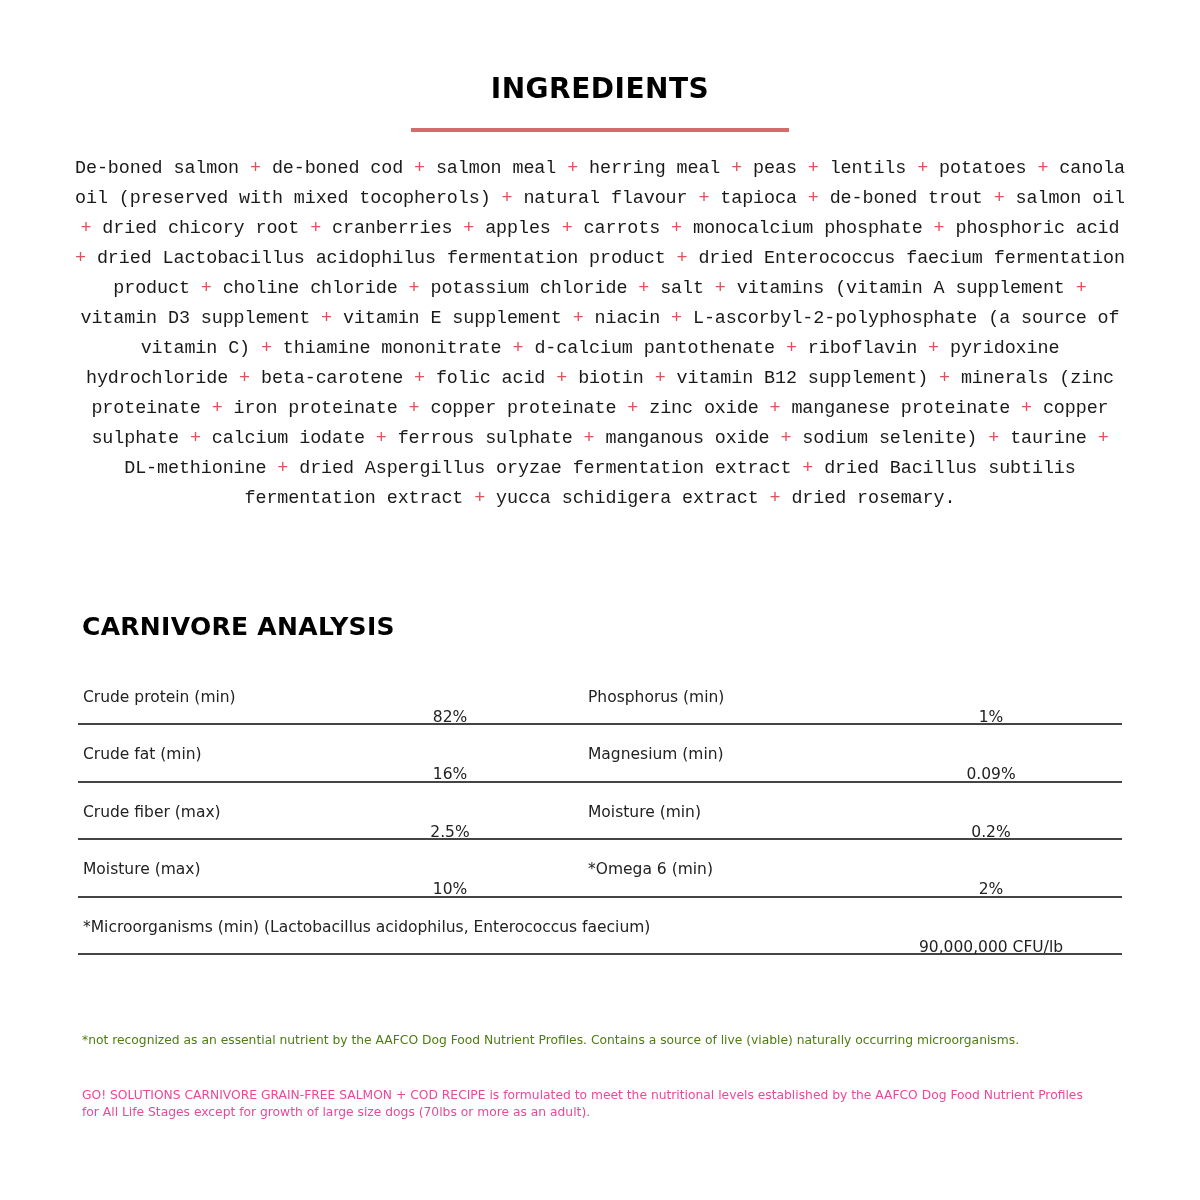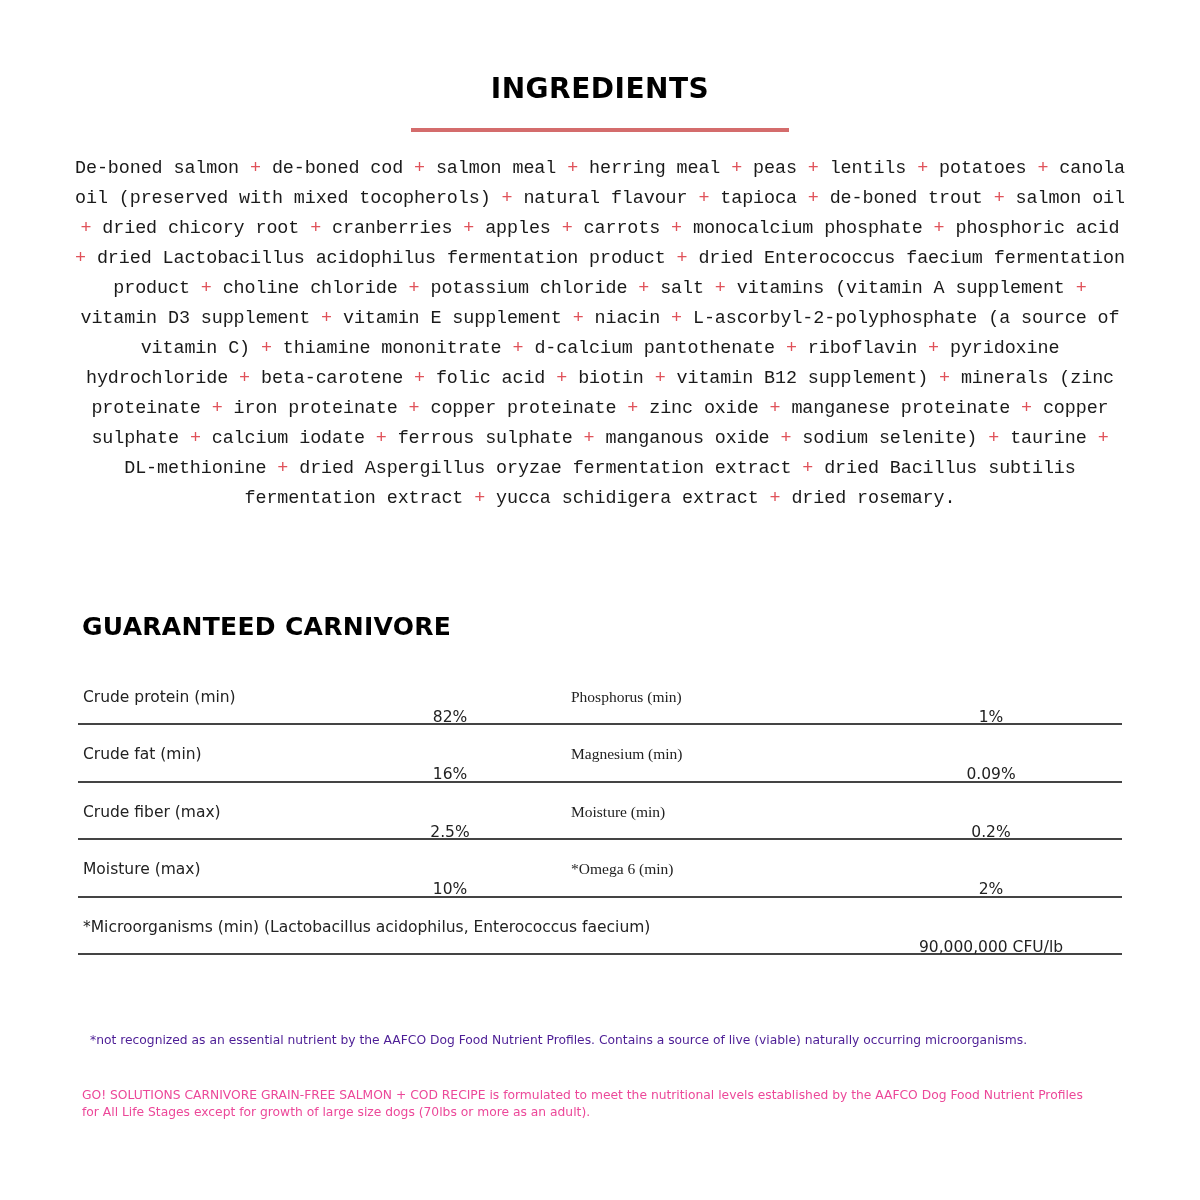--- a/index.html
+++ b/index.html
@@ -55,50 +55,50 @@
       height: 57.4px;
       border-bottom: 2px solid #444;
       font-family: "DejaVu Sans", sans-serif;
       font-size: 15.5px;
       color: #222;
     }
     .ga-row span { position: absolute; top: 20px; white-space: nowrap; }
     .c-l-label { left: 5px; }
     .c-l-val { left: 372px; width: 0; }
     .c-l-val .v { position: absolute; transform: translateX(-50%); white-space: nowrap; }
-    .c-r-label { left: 493px; font-family: Liberation Serif, serif; }
+    .c-r-label { left: 510px; }
     .c-r-val { left: 913px; width: 0; }
     .c-r-val .v { position: absolute; transform: translateX(-50%); white-space: nowrap; }
     .ga-row .c-l-val, .ga-row .c-r-val { top: 20px; }
     .footnote {
       position: absolute;
-      top: 1032px; left: 90px; width: 1040px;
+      top: 1032px; left: 82px; width: 1040px;
       font-family: "DejaVu Sans", sans-serif;
       font-size: 12.3px;
-      color: #4c1d95;
+      color: #4d7c0f;
       line-height: 16px;
     }
     .statement {
       position: absolute;
       top: 1087px; left: 82px; width: 1010px;
       font-family: "DejaVu Sans", sans-serif;
       font-size: 12.3px;
       color: #ec4899;
       line-height: 16.5px;
     }
   </style>
 </head>
 <body>
 
 <h1 class="ing-title">INGREDIENTS</h1>
 <div class="ing-underline"></div>
 
 <p class="ing-text" id="ing-list"><span>De-boned salmon</span> <span class="plus" style="color: rgb(224, 82, 90);">+</span> <span>de-boned cod</span> <span class="plus" style="color: rgb(224, 82, 90);">+</span> <span>salmon meal</span> <span class="plus" style="color: rgb(224, 82, 90);">+</span> <span>herring meal</span> <span class="plus" style="color: rgb(224, 82, 90);">+</span> <span>peas</span> <span class="plus" style="color: rgb(224, 82, 90);">+</span> <span>lentils</span> <span class="plus" style="color: rgb(224, 82, 90);">+</span> <span>potatoes</span> <span class="plus" style="color: rgb(224, 82, 90);">+</span> <span>canola oil (preserved with mixed tocopherols)</span> <span class="plus" style="color: rgb(224, 82, 90);">+</span> <span>natural flavour</span> <span class="plus" style="color: rgb(224, 82, 90);">+</span> <span>tapioca</span> <span class="plus" style="color: rgb(224, 82, 90);">+</span> <span>de-boned trout</span> <span class="plus" style="color: rgb(224, 82, 90);">+</span> <span>salmon oil</span> <span class="plus" style="color: rgb(224, 82, 90);">+</span> <span>dried chicory root</span> <span class="plus" style="color: rgb(224, 82, 90);">+</span> <span>cranberries</span> <span class="plus" style="color: rgb(224, 82, 90);">+</span> <span>apples</span> <span class="plus" style="color: rgb(224, 82, 90);">+</span> <span>carrots</span> <span class="plus" style="color: rgb(224, 82, 90);">+</span> <span>monocalcium phosphate</span> <span class="plus" style="color: rgb(224, 82, 90);">+</span> <span>phosphoric acid</span> <span class="plus" style="color: rgb(224, 82, 90);">+</span> <span>dried Lactobacillus acidophilus fermentation product</span> <span class="plus" style="color: rgb(224, 82, 90);">+</span> <span>dried Enterococcus faecium fermentation product</span> <span class="plus" style="color: rgb(224, 82, 90);">+</span> <span>choline chloride</span> <span class="plus" style="color: rgb(224, 82, 90);">+</span> <span>potassium chloride</span> <span class="plus" style="color: rgb(224, 82, 90);">+</span> <span>salt</span> <span class="plus" style="color: rgb(224, 82, 90);">+</span> <span>vitamins (vitamin A supplement</span> <span class="plus" style="color: rgb(224, 82, 90);">+</span> <span>vitamin D3 supplement</span> <span class="plus" style="color: rgb(224, 82, 90);">+</span> <span>vitamin E supplement</span> <span class="plus" style="color: rgb(224, 82, 90);">+</span> <span>niacin</span> <span class="plus" style="color: rgb(224, 82, 90);">+</span> <span>L-ascorbyl-2-polyphosphate (a source of vitamin C)</span> <span class="plus" style="color: rgb(224, 82, 90);">+</span> <span>thiamine mononitrate</span> <span class="plus" style="color: rgb(224, 82, 90);">+</span> <span>d-calcium pantothenate</span> <span class="plus" style="color: rgb(224, 82, 90);">+</span> <span>riboflavin</span> <span class="plus" style="color: rgb(224, 82, 90);">+</span> <span>pyridoxine hydrochloride</span> <span class="plus" style="color: rgb(224, 82, 90);">+</span> <span>beta-carotene</span> <span class="plus" style="color: rgb(224, 82, 90);">+</span> <span>folic acid</span> <span class="plus" style="color: rgb(224, 82, 90);">+</span> <span>biotin</span> <span class="plus" style="color: rgb(224, 82, 90);">+</span> <span>vitamin B12 supplement)</span> <span class="plus" style="color: rgb(224, 82, 90);">+</span> <span>minerals (zinc proteinate</span> <span class="plus" style="color: rgb(224, 82, 90);">+</span> <span>iron proteinate</span> <span class="plus" style="color: rgb(224, 82, 90);">+</span> <span>copper proteinate</span> <span class="plus" style="color: rgb(224, 82, 90);">+</span> <span>zinc oxide</span> <span class="plus" style="color: rgb(224, 82, 90);">+</span> <span>manganese proteinate</span> <span class="plus" style="color: rgb(224, 82, 90);">+</span> <span>copper sulphate</span> <span class="plus" style="color: rgb(224, 82, 90);">+</span> <span>calcium iodate</span> <span class="plus" style="color: rgb(224, 82, 90);">+</span> <span>ferrous sulphate</span> <span class="plus" style="color: rgb(224, 82, 90);">+</span> <span>manganous oxide</span> <span class="plus" style="color: rgb(224, 82, 90);">+</span> <span>sodium selenite)</span> <span class="plus" style="color: rgb(224, 82, 90);">+</span> <span>taurine</span> <span class="plus" style="color: rgb(224, 82, 90);">+</span> <span>DL-methionine</span> <span class="plus" style="color: rgb(224, 82, 90);">+</span> <span>dried Aspergillus oryzae fermentation extract</span> <span class="plus" style="color: rgb(224, 82, 90);">+</span> <span>dried Bacillus subtilis fermentation extract</span> <span class="plus" style="color: rgb(224, 82, 90);">+</span> <span>yucca schidigera extract</span> <span class="plus" style="color: rgb(224, 82, 90);">+</span> <span>dried rosemary.</span></p>
 
-<h2 class="ga-title">GUARANTEED CARNIVORE</h2>
+<h2 class="ga-title">CARNIVORE ANALYSIS</h2>
 
 <div class="ga-table">
   <div class="ga-row">
     <span class="c-l-label">Crude protein (min)</span>
     <span class="c-l-val">
         <span class="v">82%</span>
       </span>
     <span class="c-r-label">Phosphorus (min)</span>
     <span class="c-r-val">
         <span class="v">1%</span>

